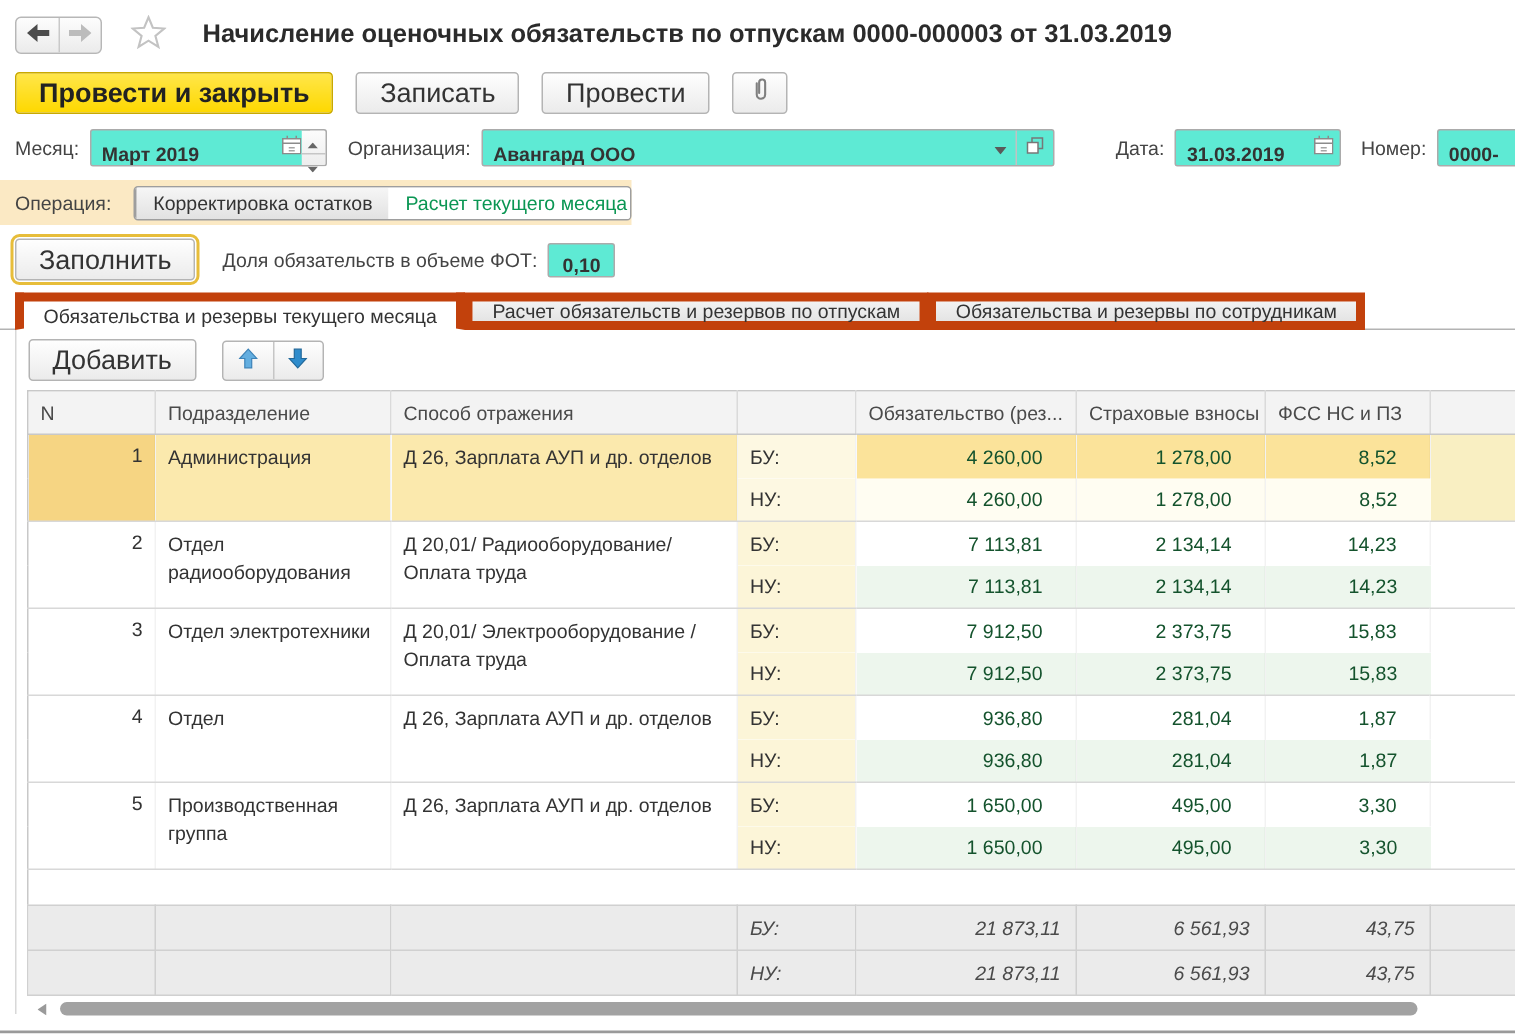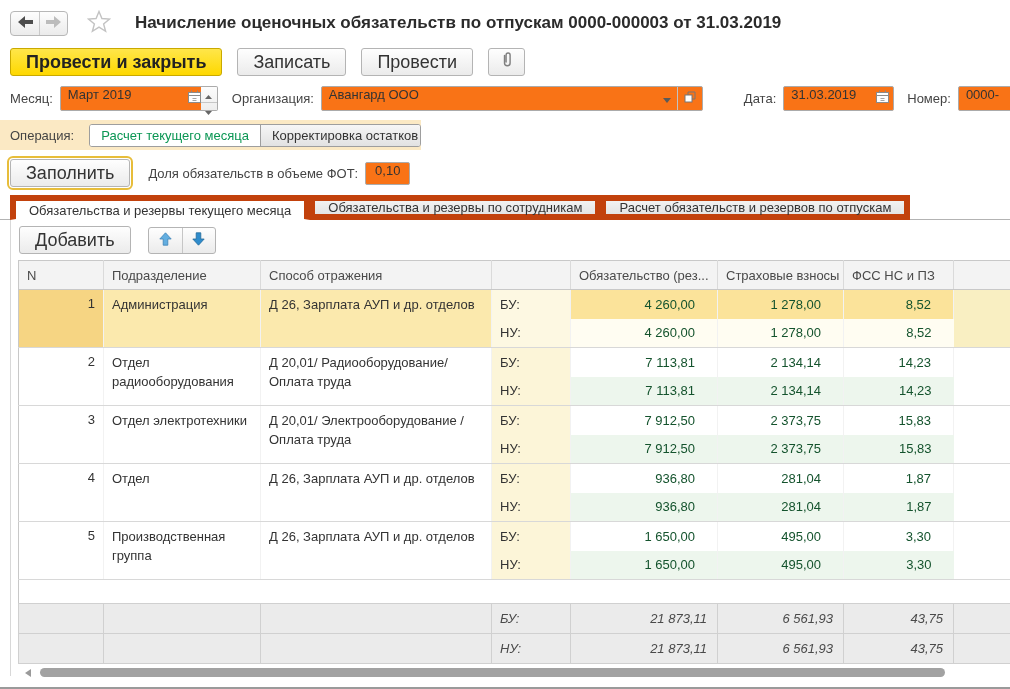--- a/index.html
+++ b/index.html
@@ -20,22 +20,22 @@
   .cmdbar { display:flex; align-items:center; gap:15px; padding:9px 10px 0 10px; height:39px; }
   .btn { height:28px; padding:0 15px; border:1px solid #b4b4b4; border-radius:3px;
          background:linear-gradient(#fefefe,#ebebeb); color:#333; font-size:18px;
          display:inline-flex; align-items:center; justify-content:center; cursor:pointer; white-space:nowrap; }
   .btn-primary { background:linear-gradient(#ffe64a,#fed800); border-color:#c9a900; font-weight:bold; color:#222; }
   .btn-icon { width:37px; padding:0; }
   
   .fieldrow { display:flex; align-items:center; padding:8px 0 0 10px; height:34px; }
   .fieldrow > * { flex:none; }
   .flabel { color:#444; margin-right:7px; white-space:nowrap; }
-  .fld { height:25px; border:1px solid #ababab; border-radius:2px; background:#f97316;
-         display:flex; align-items:flex-start; overflow:hidden; }
+  .fld { height:25px; border:1px solid #ababab; border-radius:2px; background:#5eead4;
+         display:flex; align-items:flex-end; overflow:hidden;font-weight:bold; }
   .fld .txt { padding:0 7px; flex:1; white-space:nowrap; overflow:hidden; }
   .fld-btn { width:22px; align-self:stretch; display:flex; align-items:center; justify-content:center; cursor:pointer; }
   .fld-sep { width:1px; background:#c2c2c2; align-self:stretch; }
   .spinner { width:17px; height:25px; border:1px solid #ababab; border-left:none; border-radius:0 2px 2px 0;
              display:flex; flex-direction:column; background:linear-gradient(#fcfcfc,#ededed); }
   .spin-half { flex:1; display:flex; align-items:center; justify-content:center; cursor:pointer; }
   .spin-half + .spin-half { border-top:1px solid #c6c6c6; }
   
   .op-band { margin-top:9px; width:421px; height:30px; background:#fbe9c4;
              display:flex; align-items:center; padding-left:10px; }
@@ -207,37 +207,37 @@
   </div>
   <span class="flabel" style="margin-left:13px;">Номер:</span>
   <div class="fld" style="width:130px;">
     <span class="txt">0000-</span>
   </div>
 </div>
 
 <div class="op-band">
   <span class="flabel">Операция:</span>
   <div class="seg">
+    <div class="seg-opt seg-off">Корректировка остатков</div>
     <div class="seg-opt seg-on">Расчет текущего месяца</div>
-    <div class="seg-opt seg-off">Корректировка остатков</div>
   </div>
 </div>
 
 <div class="fillrow">
   <button class="btn btn-focus">Заполнить</button>
   <span class="flabel">Доля обязательств в объеме ФОТ:</span>
   <div class="fld fld-small">
     <span class="txt">0,10</span>
   </div>
 </div>
 
 <div class="tabs">
   <div class="tab tab-active">Обязательства и резервы текущего месяца</div>
+  <div class="tab">Расчет обязательств и резервов по отпускам</div>
   <div class="tab">Обязательства и резервы по сотрудникам</div>
-  <div class="tab">Расчет обязательств и резервов по отпускам</div>
 </div>
 
 <div class="panel">
   <div class="grid-toolbar">
     <button class="btn">Добавить</button>
     <div class="arrow-pair">
       <div class="arrow-btn">
         <span>
           <svg width="13" height="14" viewBox="0 0 13 14">
               <path d="M6.5 0.8 L12.2 7 H8.8 V13.2 H4.2 V7 H0.8 Z" fill="#63aee0" stroke="#3d83b8" stroke-width="0.8"></path>

